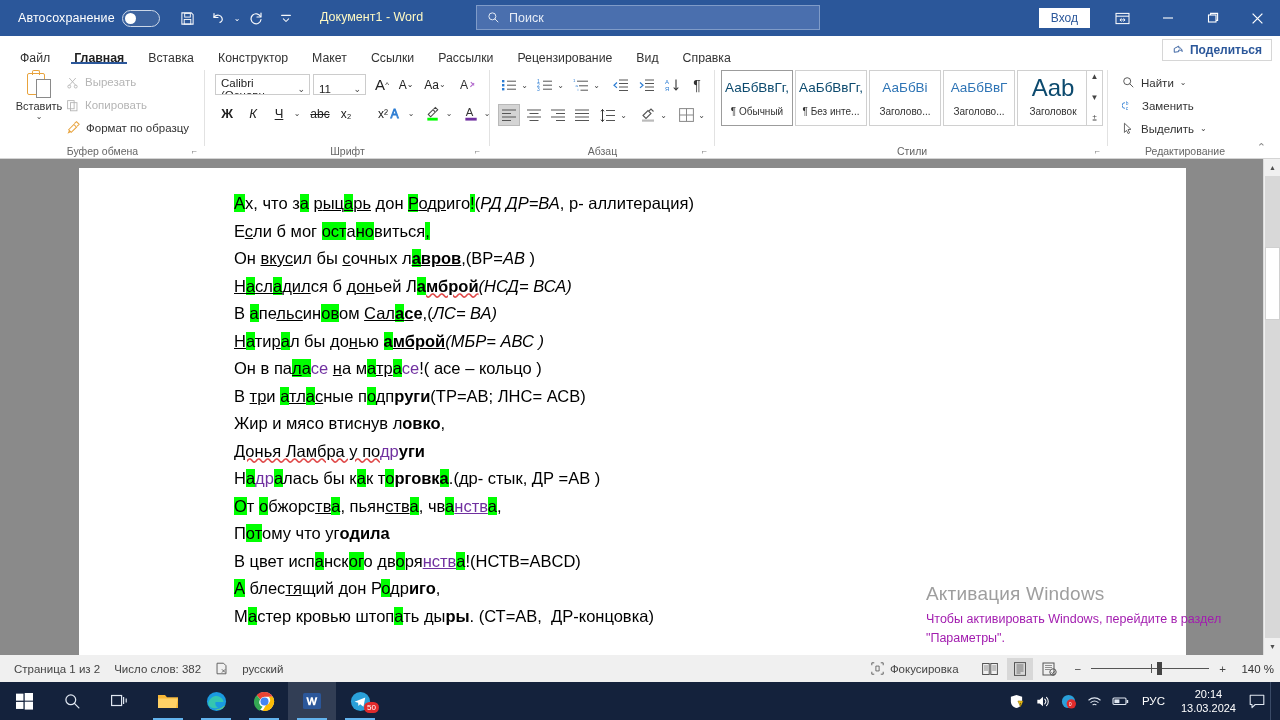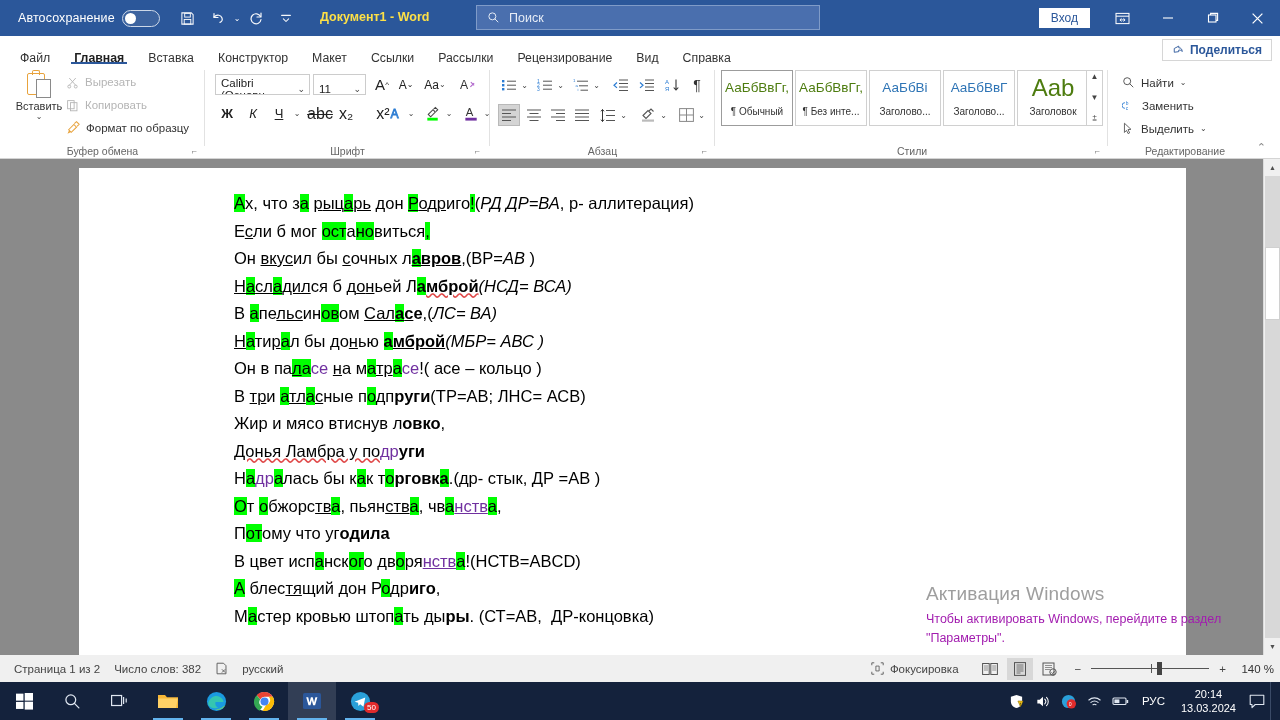--- a/index.html
+++ b/index.html
@@ -27,21 +27,21 @@
     position: absolute; left: 2.5px; top: 2px; width: 11px; height: 11px;
     border-radius: 50%; background: #fff;
   }
   .tb-icon {
     width: 28px; height: 28px; display: flex; align-items: center; justify-content: center;
     color: #fff; opacity: .96;
   }
   .tb-group { display: flex; align-items: center; margin-left: 14px; gap: 2px; }
   .tb-title {
     position: absolute; left: 320px; top: 10px;
-    font-size: 12.5px; color: #fde047; font-weight: bold;
+    font-size: 12.5px; color: #fef9c3;
   }
   .searchbox {
     position: absolute; left: 476px; top: 5px; width: 344px; height: 25px;
     background: #4a6fae; border: 1px solid #7f9bc8; display: flex; align-items: center;
     padding-left: 10px; gap: 9px; font-size: 12.5px; color: #e6ecf6;
   }
   .tb-right { position: absolute; right: 0; top: 0; height: 36px; display: flex; align-items: center; }
   .signin-btn {
     background: #fff; color: #2b579a; font-size: 12px;
     padding: 3px 12px; margin-right: 10px; border: none;
@@ -115,39 +115,39 @@
     position: absolute; border: 1px solid #ccc; background: #fff;
     height: 21px; font-size: 11.5px; color: #222;
     display: flex; align-items: center; padding: 8px 4px 0 5px; overflow: hidden;
   }
   .fontname .cv, .fontsize .cv { margin-left: auto; font-size: 9px; color: #444; padding-left: 3px;}
   .fbtn {
     position: absolute; width: 24px; height: 23px;
     display: flex; align-items: center; justify-content: center;
     font-size: 13px; color: #222;
   }
-  .fbtn.sub { font-size: 16px; align-items: center; }
+  .fbtn.sub { font-size: 12px; align-items: center; }
   .caret { font-size: 8px; color: #444; }
 
   
   .pbtn {
     position: absolute; width: 22px; height: 22px;
     display: flex; align-items: center; justify-content: center;
     color: #2b579a;
   }
   .pbtn.dark { color: #333; }
   .pbtn.sel { background: #d4d4d4; border: 1px solid #b9b9b9; }
 
   .stylebox {
     position: absolute; top: 6px; border: 1px solid #d0d0d0; background: #fff;
     width: 72px; height: 56px; text-align: center; overflow: hidden;
   }
   .stylebox.sel { border: 1.6px solid #9c9c9c; }
   .stylebox .sample {
-    height: 34px; line-height: 34px; font-size: 13.5px; color: #4d7c0f;
+    height: 34px; line-height: 34px; font-size: 13.5px; color: #0c4a6e;
     white-space: nowrap; overflow: hidden;
   }
   .stylebox .sname {
     font-size: 10px; color: #333; white-space: nowrap; overflow: hidden;
     padding-top: 1px;
   }
   .stylebox .sample.blue { color: #2e74b5; }
   .stylebox .sample.big { font-size: 24px; }
 
   .style-scroll {

